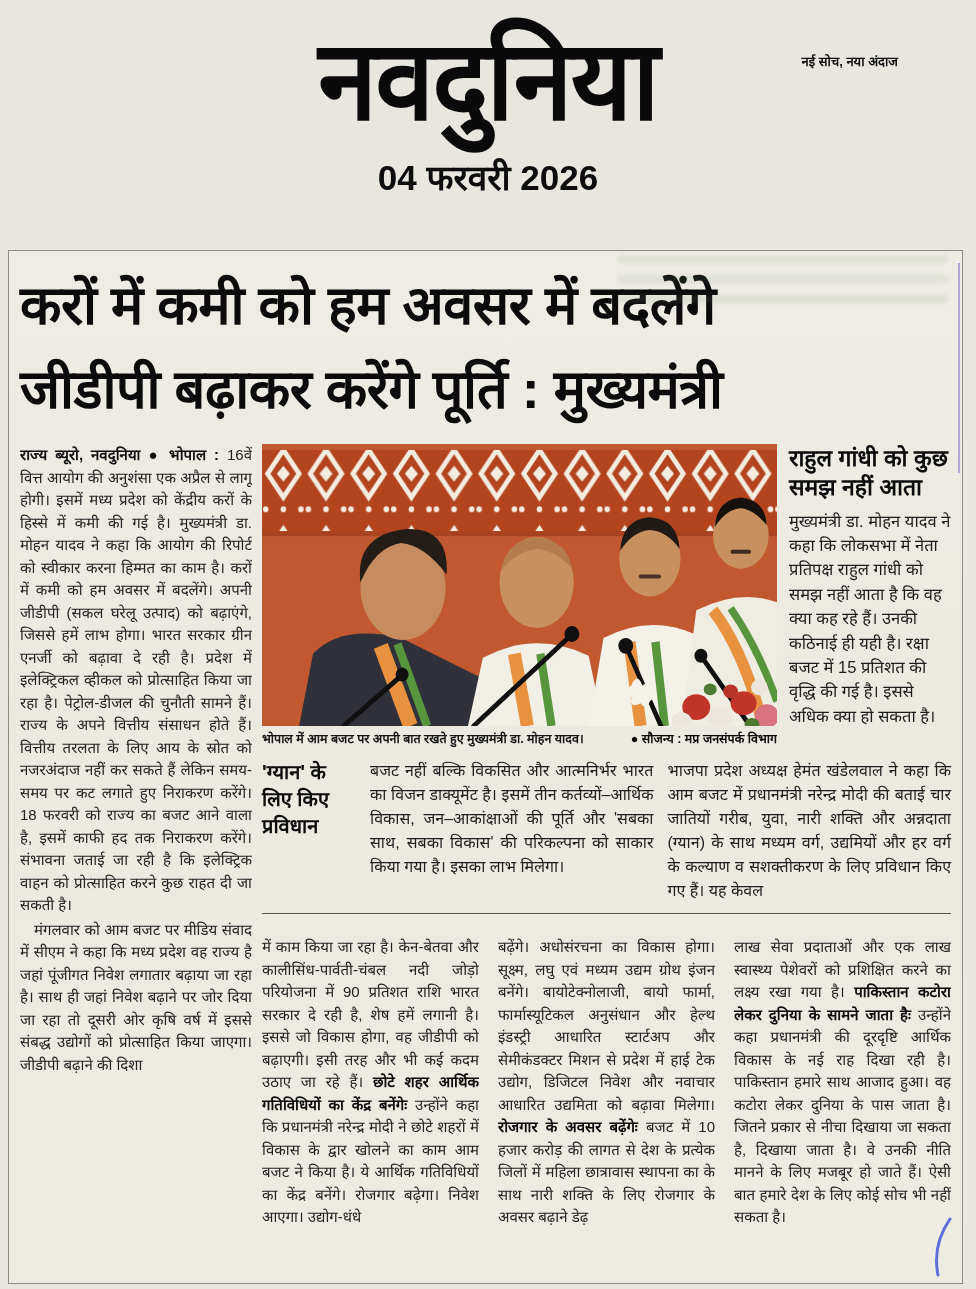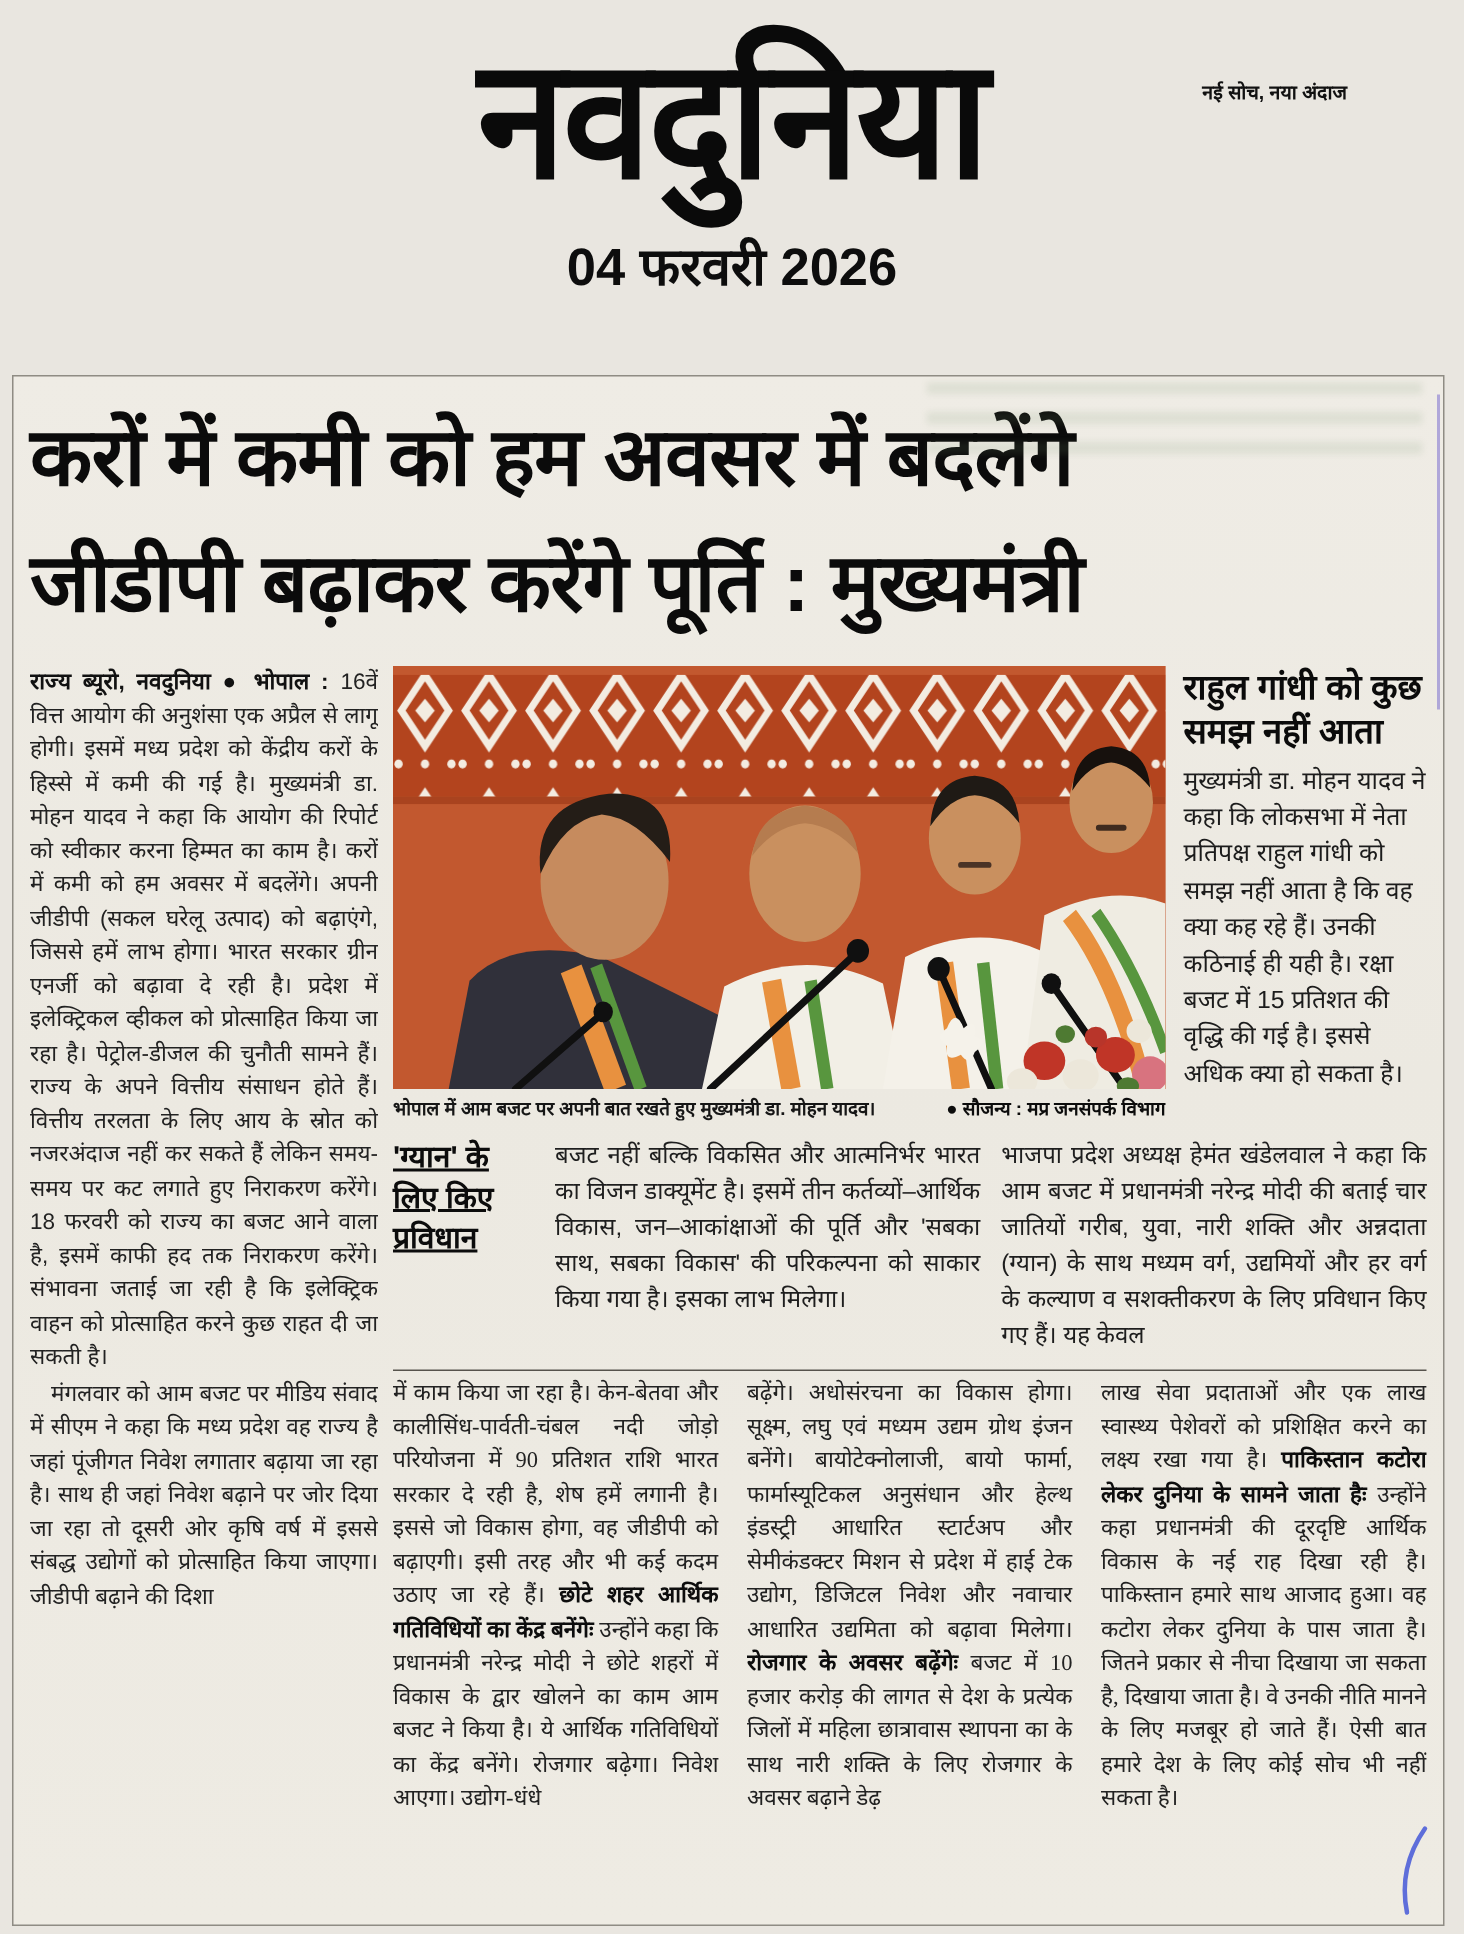--- a/index.html
+++ b/index.html
@@ -60,26 +60,26 @@
   .photo-wrap { flex:1; min-width:0; }
   .photo-frame { width:100%; height:282px; display:block; background:#c2582f; }
   .caption { display:flex; justify-content:space-between; gap:4px; margin-top:4px; white-space:nowrap; overflow:hidden; }
   .caption-text { font-size:12.5px; font-weight:700; color:#161616; }
   .caption-credit { font-size:12.5px; font-weight:900; color:#0c0c0c; }
   .sidebar { width:162px; flex:none; }
   .sidebar-title { font-size:23px; font-weight:900; line-height:1.22; color:#0b0b0b; }
   .sidebar-body { margin-top:8px; font-size:16.5px; line-height:1.48; color:#1c1c1c; }
   
   .gyan { display:flex; gap:14px; margin-top:12px; }
-  .gyan-head { width:94px; flex:none; font-size:20px; font-weight:900; line-height:1.35; color:#0c0c0c;text-decoration:underline; }
+  .gyan-head { width:94px; flex:none; font-size:20px; font-weight:900; line-height:1.35; color:#0c0c0c; }
   .gyan-col { flex:1; font-size:16px; line-height:1.5; text-align:justify; color:#1e1e1e; }
   
   .bottom {
-    display:flex; gap:19px; margin-top:10px; padding-top:4px; flex:1;
-    border-top:1px solid #56534c; overflow:hidden;font-family:Liberation Serif, serif;
+    display:flex; gap:19px; margin-top:10px; padding-top:22px; flex:1;
+    border-top:1px solid #56534c; overflow:hidden;
   }
   .bcol { flex:1; font-size:15px; line-height:1.5; text-align:justify; color:#222; overflow:hidden; }
   .runin { font-weight:900; color:#0d0d0d; }
 </style>
 </head>
 <body>
 
 <div class="masthead">
   <div class="masthead-title">नवदुनिया</div>
   <div class="masthead-tagline">नई सोच, नया अंदाज</div>

